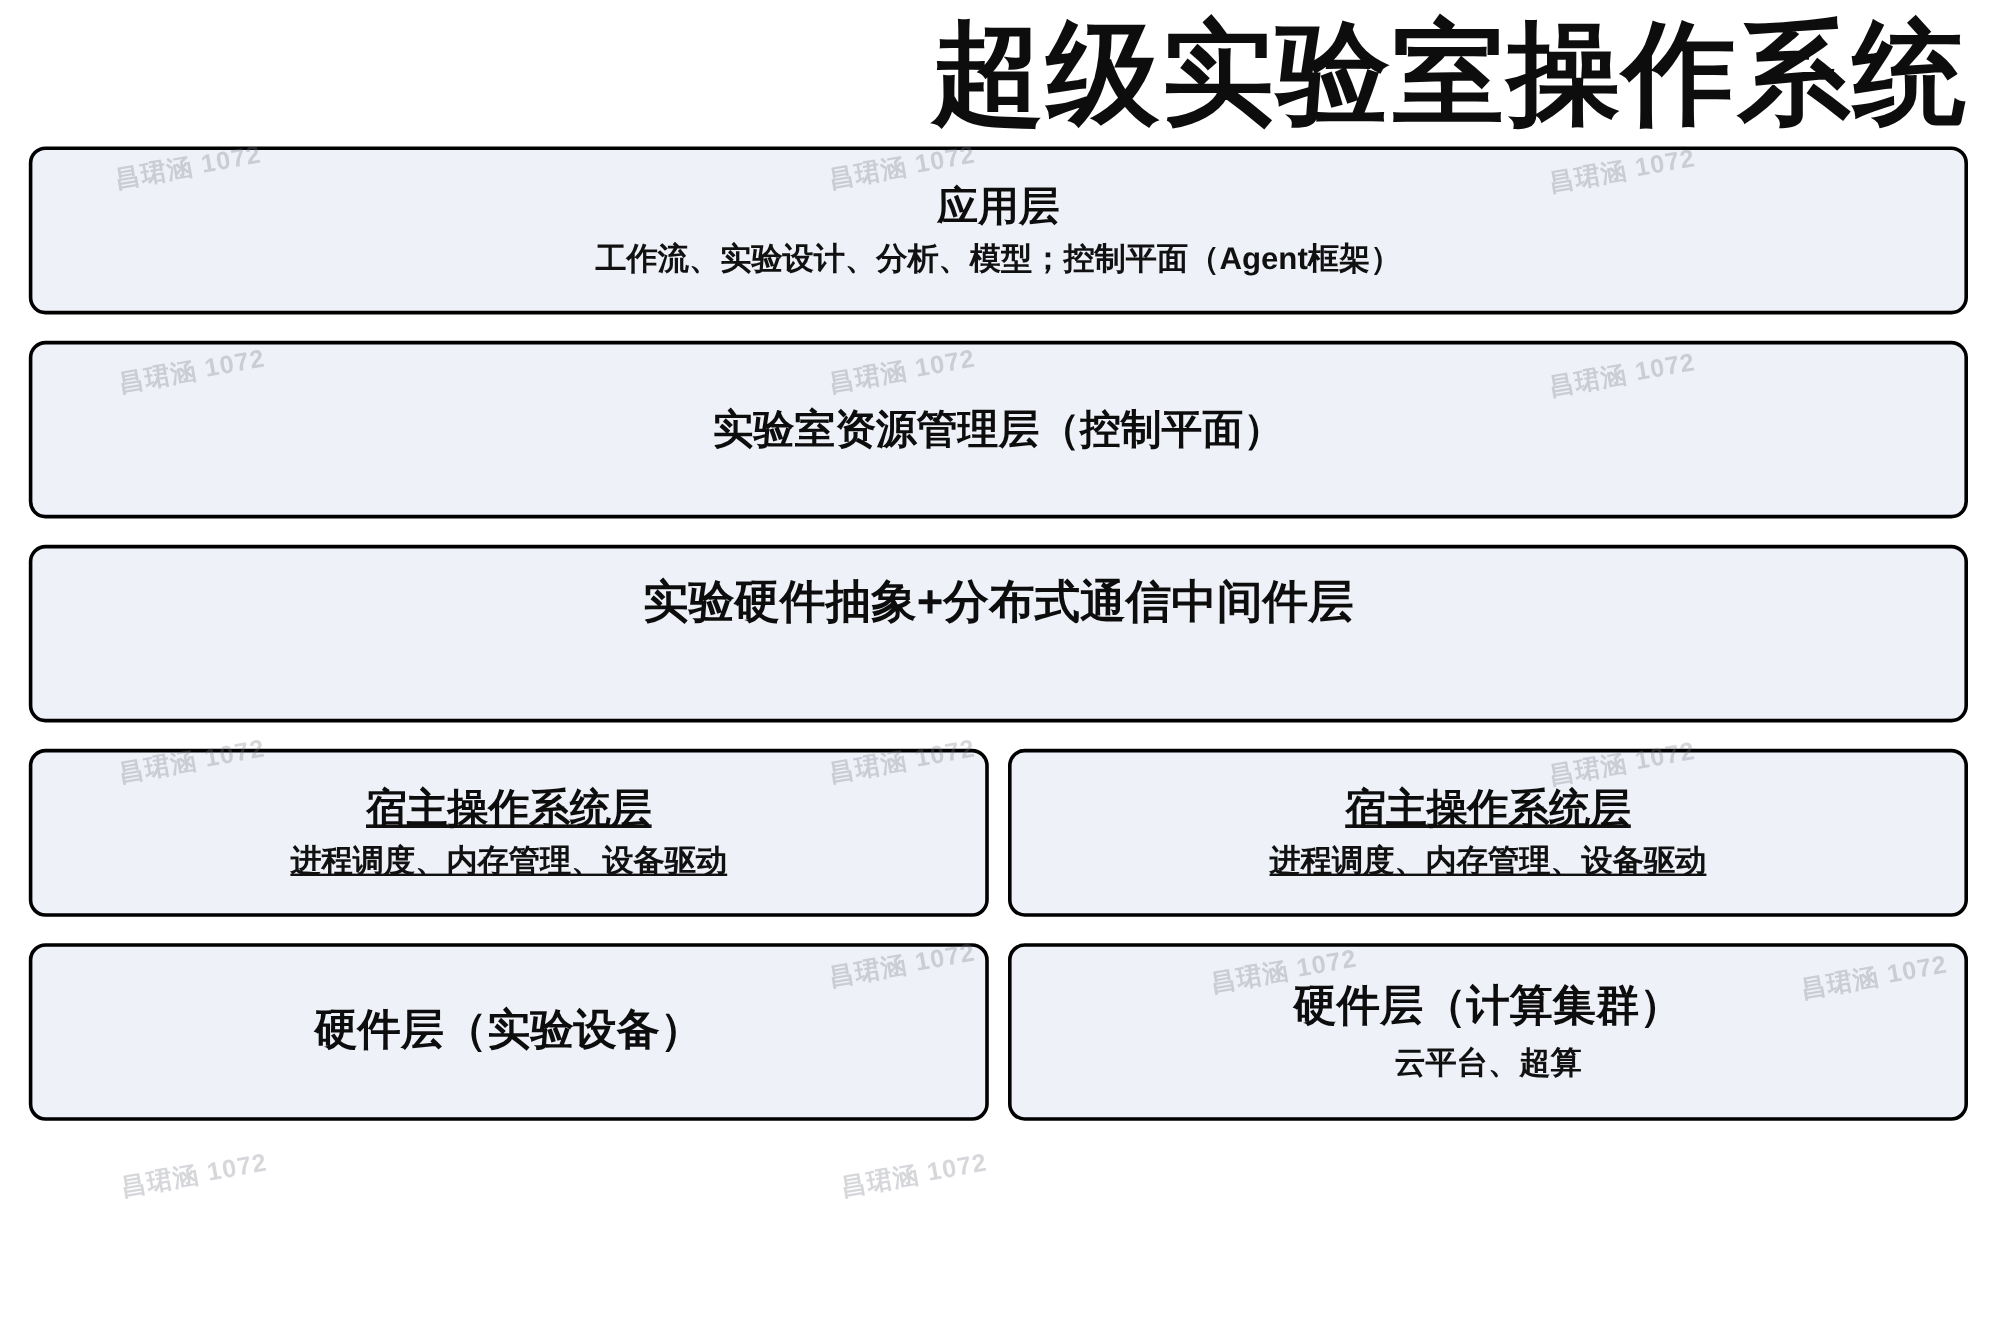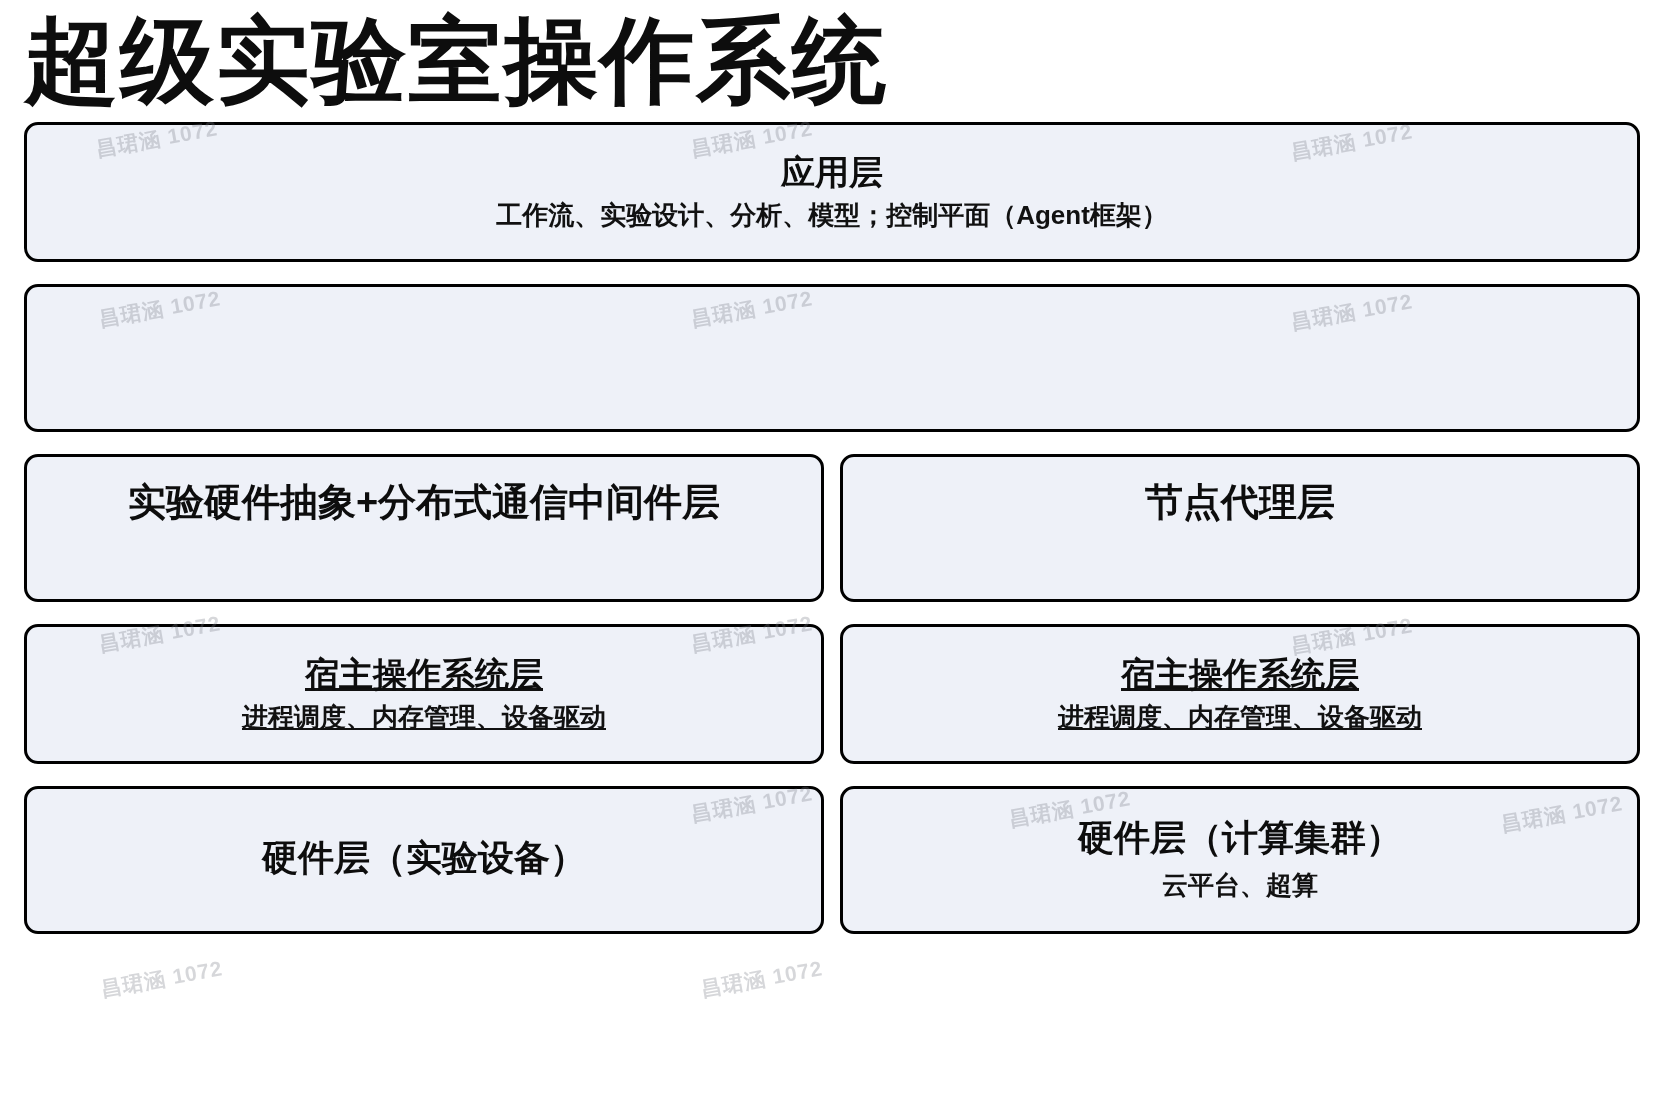--- a/index.html
+++ b/index.html
@@ -19,21 +19,21 @@
   .page {
     position: relative;
     width: 1664px;
     height: 1120px;
     box-sizing: border-box;
     padding: 0 24px;
   }
 
   
   .title {
-    text-align: left;
+    text-align: right;
     font-size: 94px;
     font-weight: 700;
     letter-spacing: 2px;
     line-height: 1.0;
     padding-top: 14px;
     padding-bottom: 14px;
     color: #0d0d0d;
   }
 
   
@@ -112,28 +112,26 @@
 <div class="page">
 
   <div class="title">超级实验室操作系统</div>
 
   <div class="box full-row row-app">
     <div class="heading">应用层</div>
     <div class="sub">工作流、实验设计、分析、模型；控制平面（Agent框架）</div>
   </div>
 
   <div class="box full-row row-res">
+    <div class="heading">实验室资源管理层（控制平面）</div>
   </div>
 
   <div class="split-row row-mid">
     <div class="box box-mid-left">
       <div class="heading">实验硬件抽象+分布式通信中间件层</div>
-    </div>
-    <div class="box box-mid-right">
-      <div class="heading">节点代理层</div>
     </div>
   </div>
 
   <div class="split-row row-host">
     <div class="box box-host">
       <div class="heading">宿主操作系统层</div>
       <div class="sub">进程调度、内存管理、设备驱动</div>
     </div>
     <div class="box box-host">
       <div class="heading">宿主操作系统层</div>

